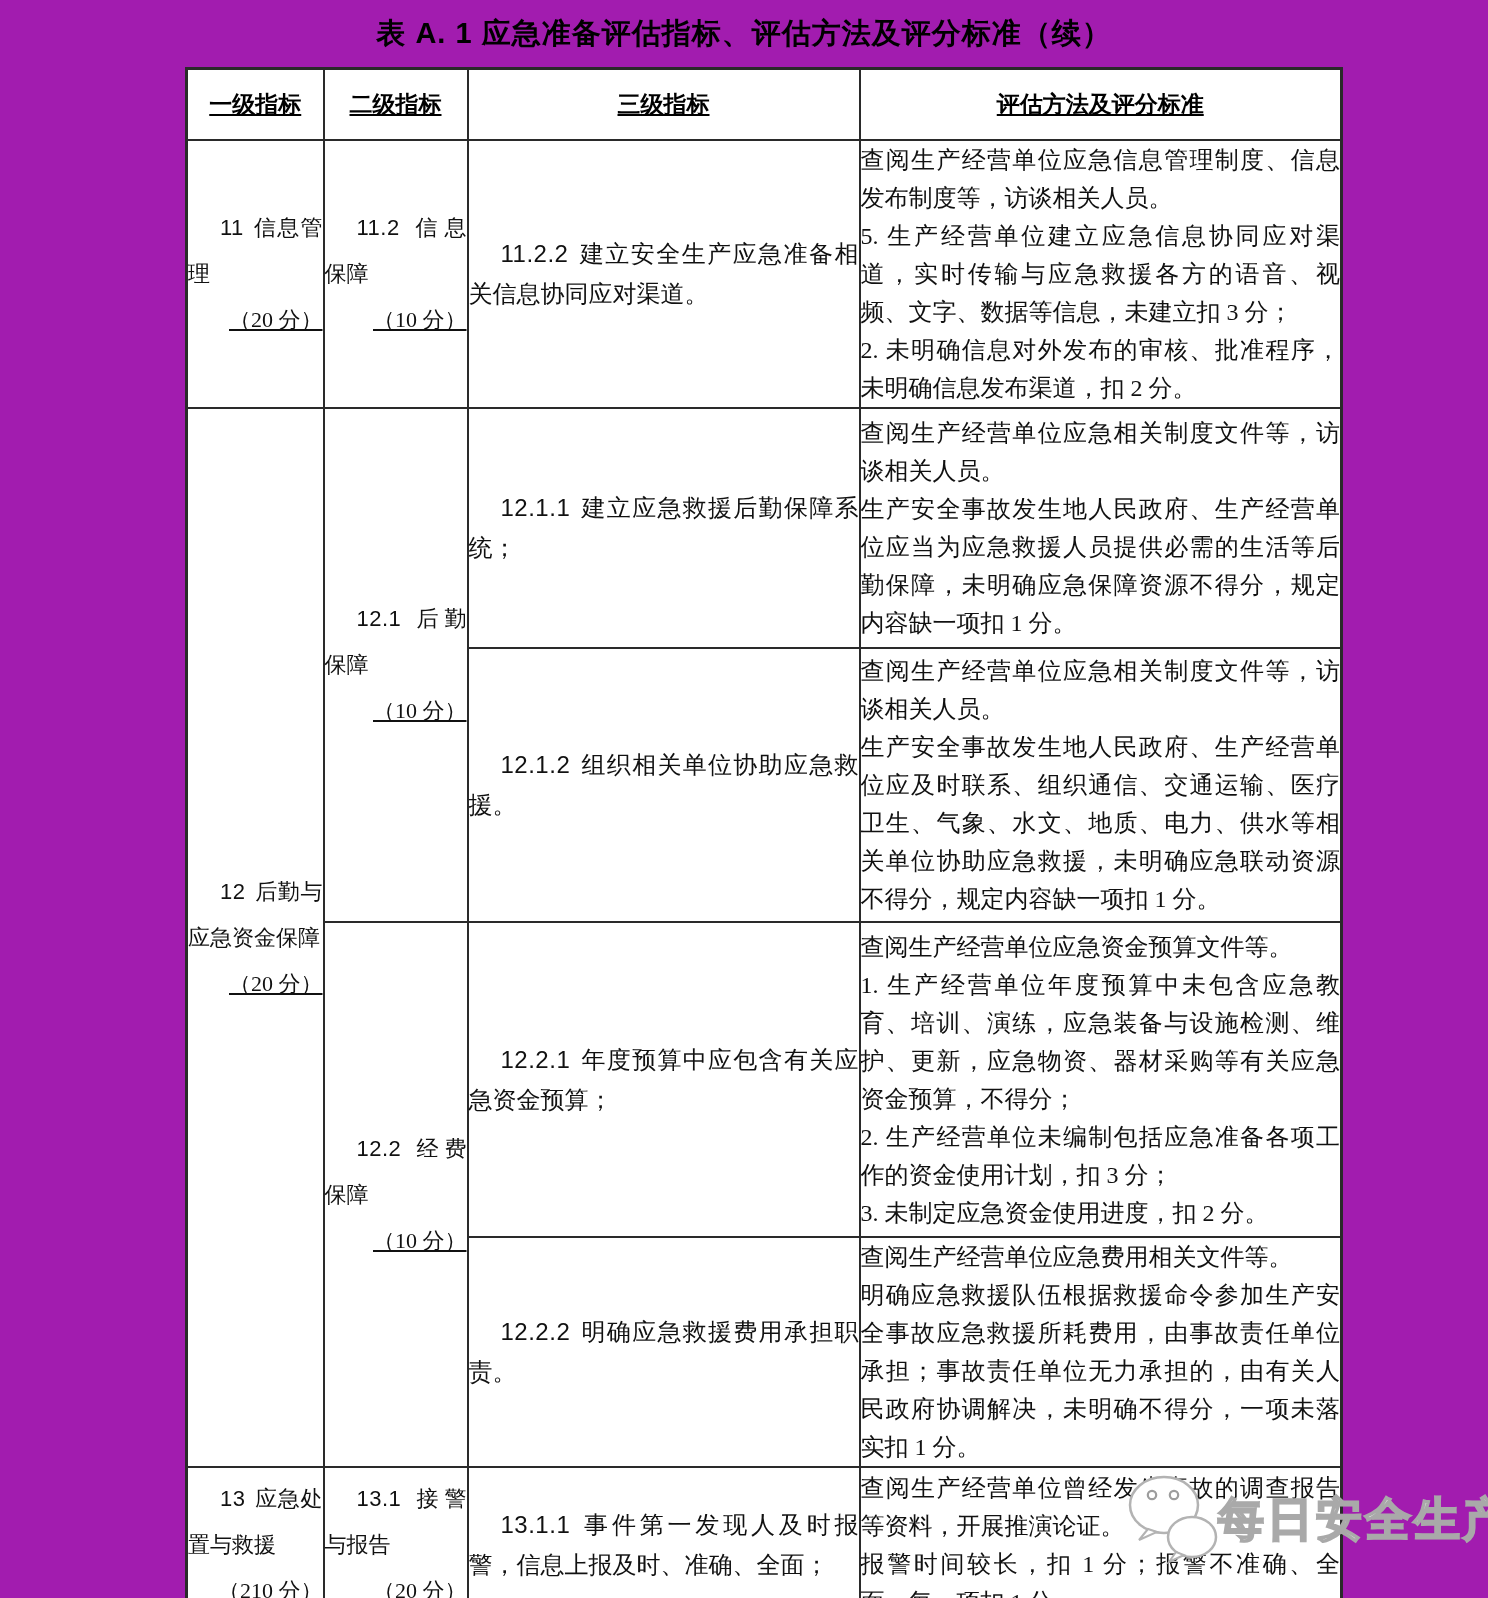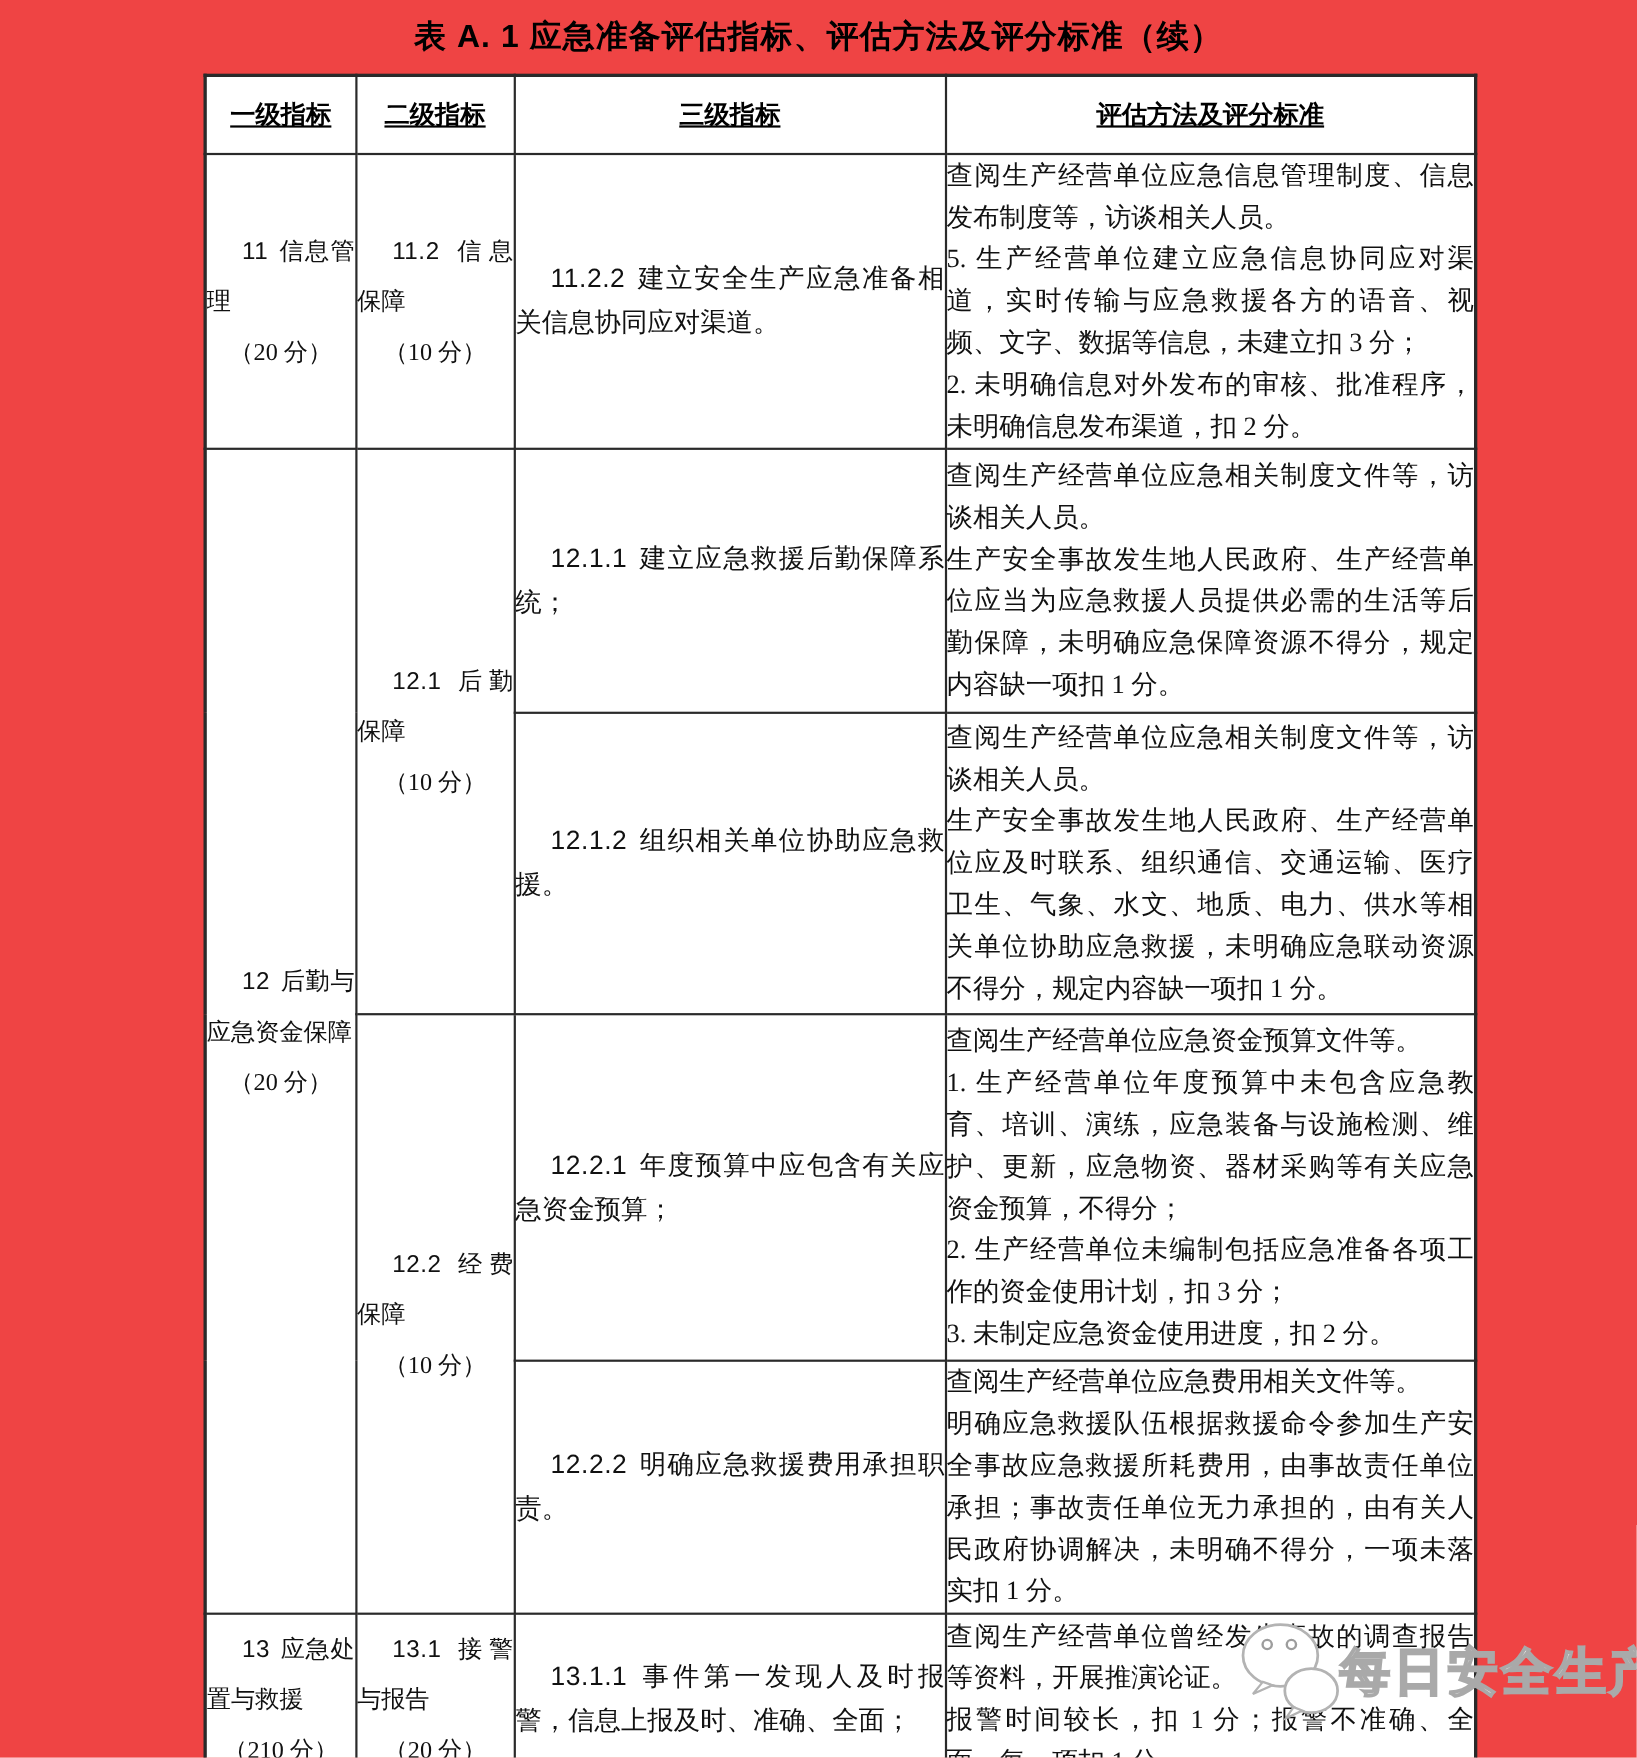--- a/index.html
+++ b/index.html
@@ -1,20 +1,20 @@
 <!DOCTYPE html>
 <html><head>
 <meta charset="utf-8">
 <style>
   html,body{margin:0;padding:0;background:#ffffff;}
   .page{
     position:relative;
     width:1488px;
     height:1598px;
-    background:#ef4444;
+    background:#a21caf;
     color:#111;
     font-family:"Liberation Serif","DejaVu Serif",serif;
     overflow:hidden;
   }
   .doc-title{
     position:absolute;
     top:14px;
     left:0;
     width:100%;
     text-align:center;
@@ -57,22 +57,23 @@
   }
   td.lv2{padding:0 12px;}
   .num{
     font-family:"Liberation Sans","DejaVu Sans",sans-serif;
     font-weight:400;
     letter-spacing:0.5px;
     padding-left:32px;
   }
   .lv-main .num{margin-right:9px;}
   .lv-score{
-    text-align:center;
+    text-align:right;
     margin-top:0;
+    text-decoration:underline;
   }
   td.lv3{
     padding:0 16px;
     font-size:24px;
     line-height:40px;
     text-align:justify;
     word-break:break-all;
   }
   td.lv3 .num{margin-right:10px;}
   td.method{

